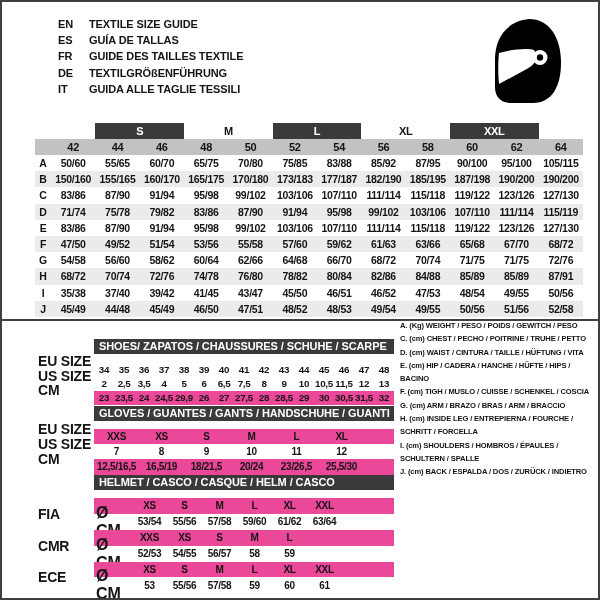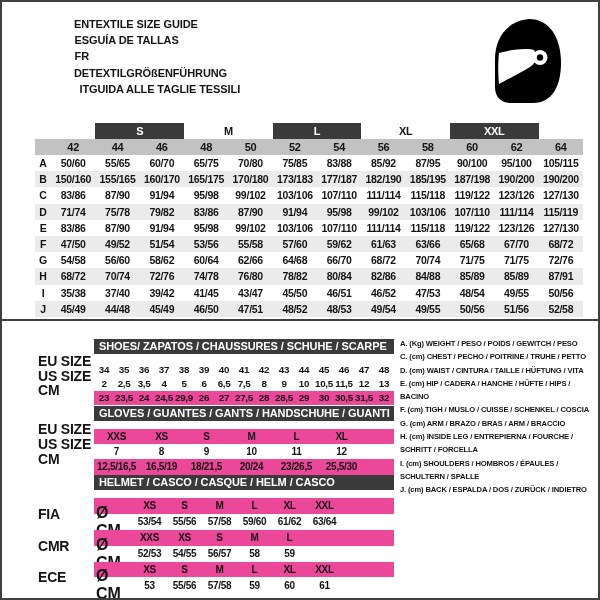--- a/index.html
+++ b/index.html
@@ -5,21 +5,21 @@
   html,body{margin:0;padding:0;background:#fff;}
   .page{
     position:relative;width:600px;height:600px;box-sizing:border-box;
     background:#fff;border:2px solid #3f3f3f;
     font-family:"Liberation Sans","DejaVu Sans",sans-serif;
     color:#141414;font-weight:700;overflow:hidden;
   }
   
   .lang-block{position:absolute;left:56px;top:14px;}
   .lang-row{display:flex;font-size:11px;line-height:16.2px;letter-spacing:-0.1px;}
-  .lang-code{width:31px;flex:0 0 31px;text-align:right;}
+  .lang-code{width:31px;flex:0 0 31px;}
   
   .helmet-svg{position:absolute;left:489px;top:15px;}
   
   .main-table{position:absolute;left:33px;top:121px;width:548px;
     border-collapse:collapse;table-layout:fixed;}
   .main-table td{padding:0;margin:0;text-align:center;font-size:10.5px;
     letter-spacing:-0.3px;white-space:nowrap;font-weight:700;}
   .group-row td{height:16px;font-size:11px;}
   .grp-dark{background:#3a3a3a;color:#fff;}
   .size-row td{background:#c2c2c2;height:16px;font-size:11px;}
@@ -39,39 +39,40 @@
   .cell{text-align:center;font-size:10px;letter-spacing:-0.3px;white-space:nowrap;}
   .filler{flex:1;}
   #shoes-table .bt-row{height:14.4px;}
   #shoes-table .cell{flex:1 1 0;font-size:9.8px;}
   #gloves-table .bt-row{height:15.2px;}
   #gloves-table .cell{flex:0 0 45px;}
   #helmet-table .bt-row{height:15.9px;}
   #helmet-table .cell{flex:0 0 35px;}
   #helmet-table .unit-cell{flex:0 0 36px;text-align:left;padding-left:2px;}
   
-  .legend{position:absolute;left:398px;top:335px;width:197px;list-style:none;margin:0;padding:0;}
+  .legend{position:absolute;left:398px;top:317px;width:197px;list-style:none;margin:0;padding:0;}
   .legend-item{font-size:7.6px;line-height:13.3px;letter-spacing:-0.15px;white-space:pre-line;}
 </style>
 </head>
 <body>
 
 <div class="page">
 
   <div class="lang-block" id="lang-block">
       <div class="lang-row">
         <span class="lang-code">EN</span>
         <span class="lang-title">TEXTILE SIZE GUIDE</span>
       </div>
       <div class="lang-row">
         <span class="lang-code">ES</span>
         <span class="lang-title">GUÍA DE TALLAS</span>
       </div>
       <div class="lang-row">
         <span class="lang-code">FR</span>
+        <span class="lang-title">GUIDE DES TAILLES TEXTILE</span>
       </div>
       <div class="lang-row">
         <span class="lang-code">DE</span>
         <span class="lang-title">TEXTILGRÖßENFÜHRUNG</span>
       </div>
       <div class="lang-row">
         <span class="lang-code">IT</span>
         <span class="lang-title">GUIDA ALLE TAGLIE TESSILI</span>
       </div>
     </div>

